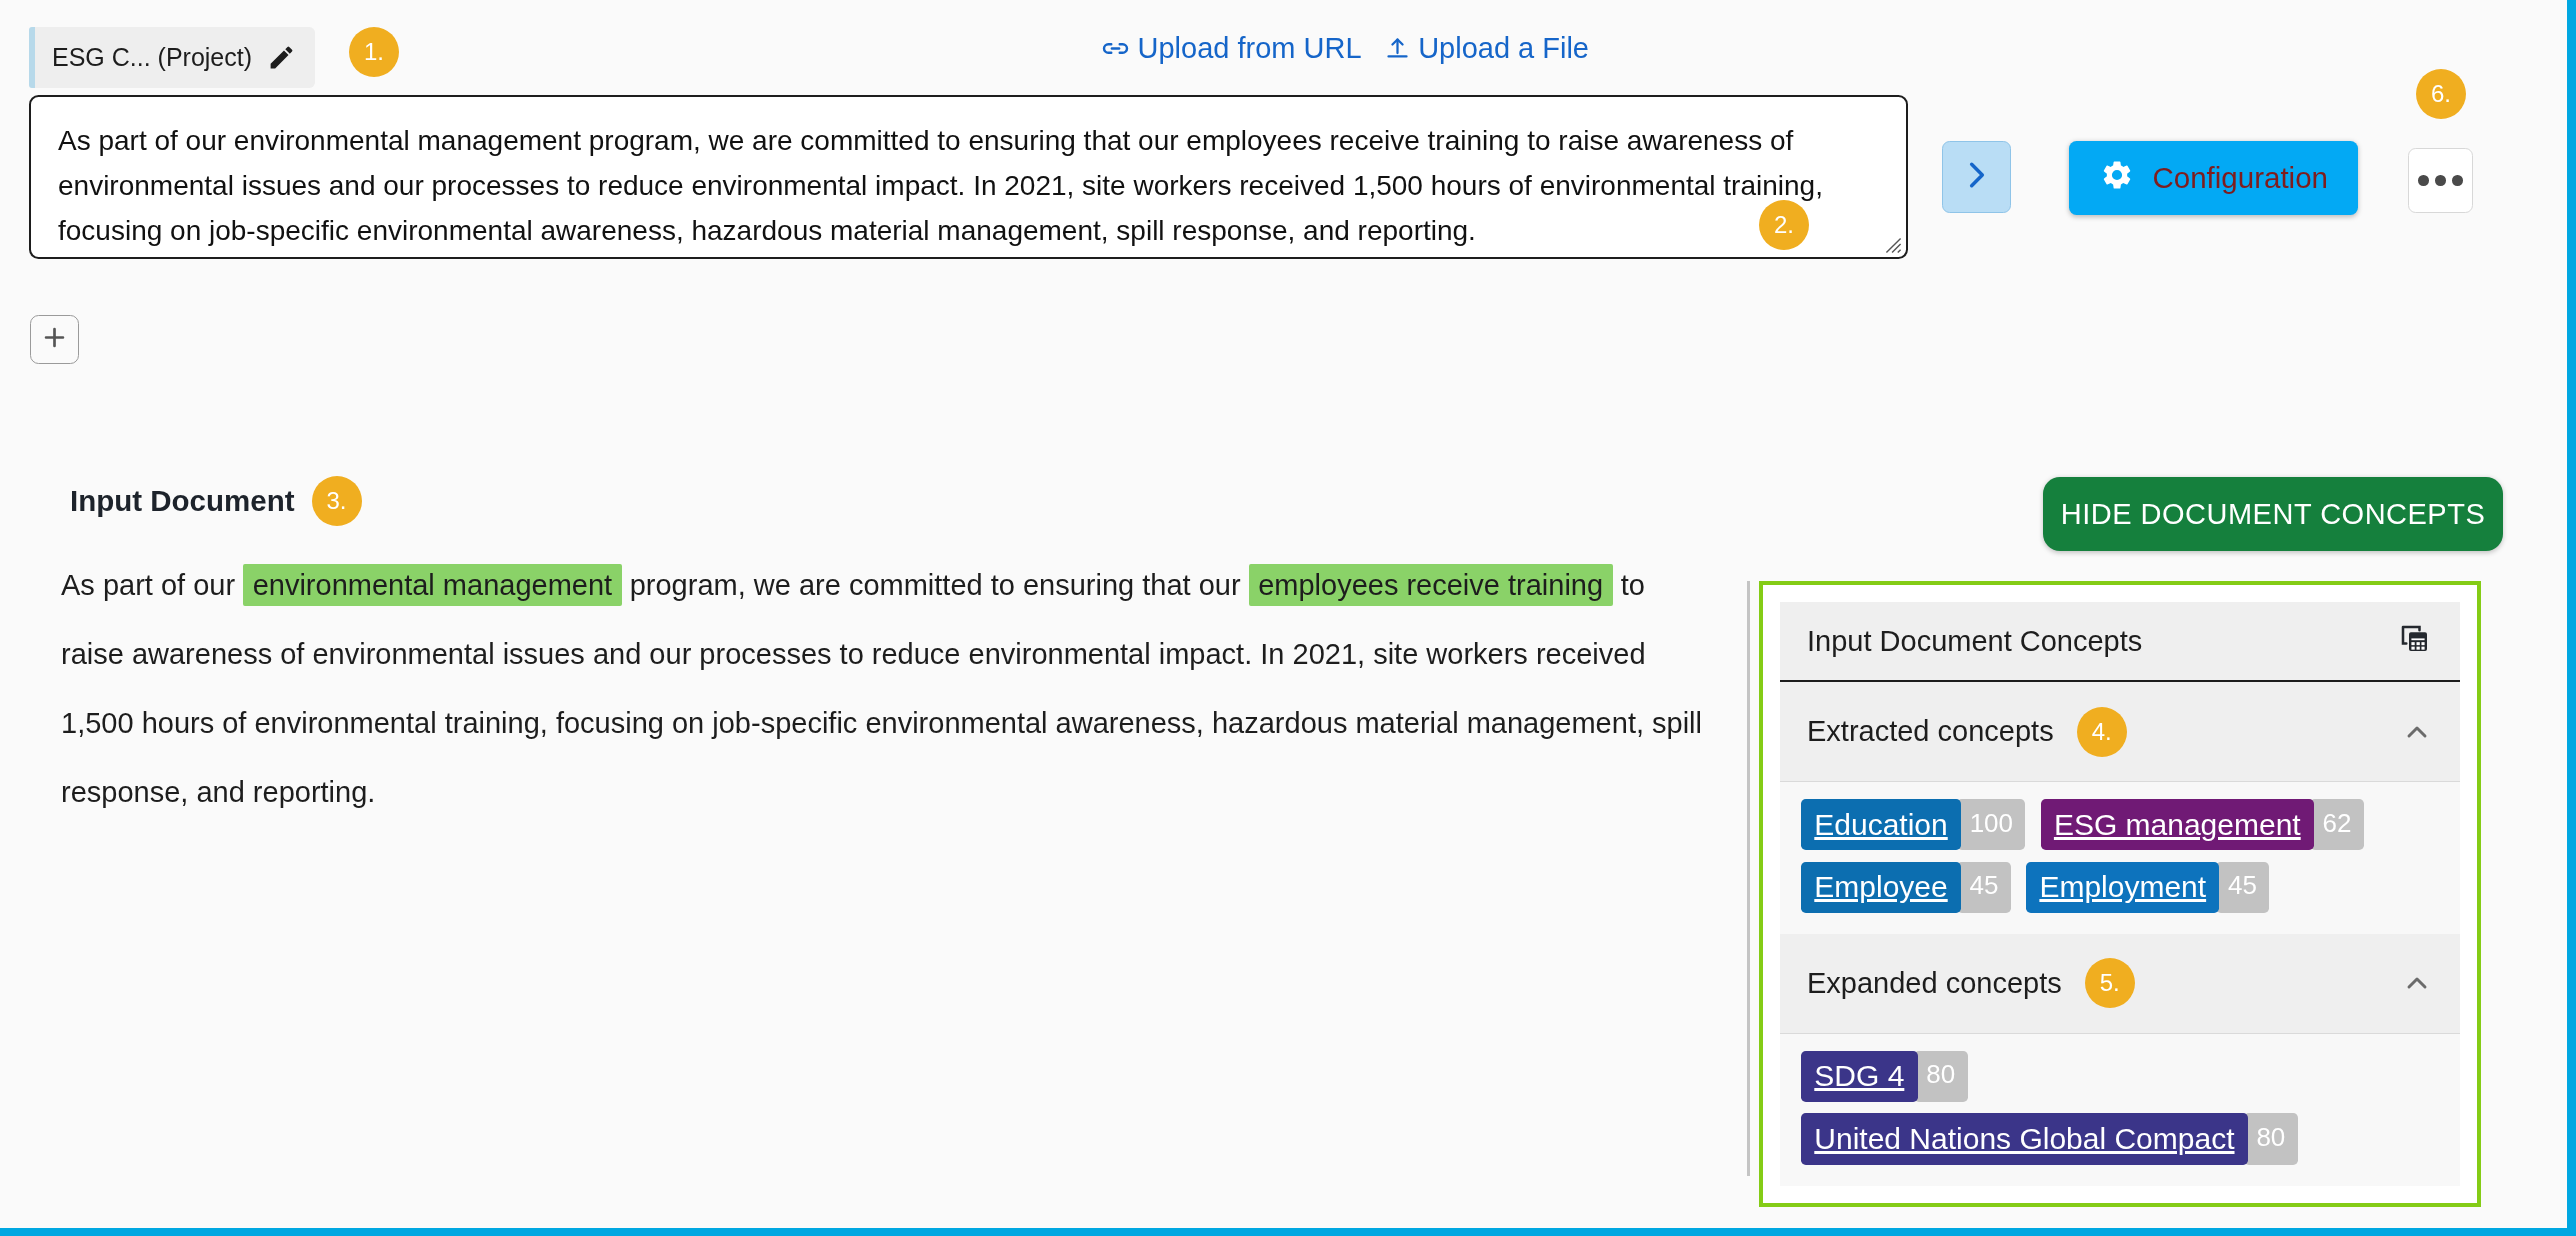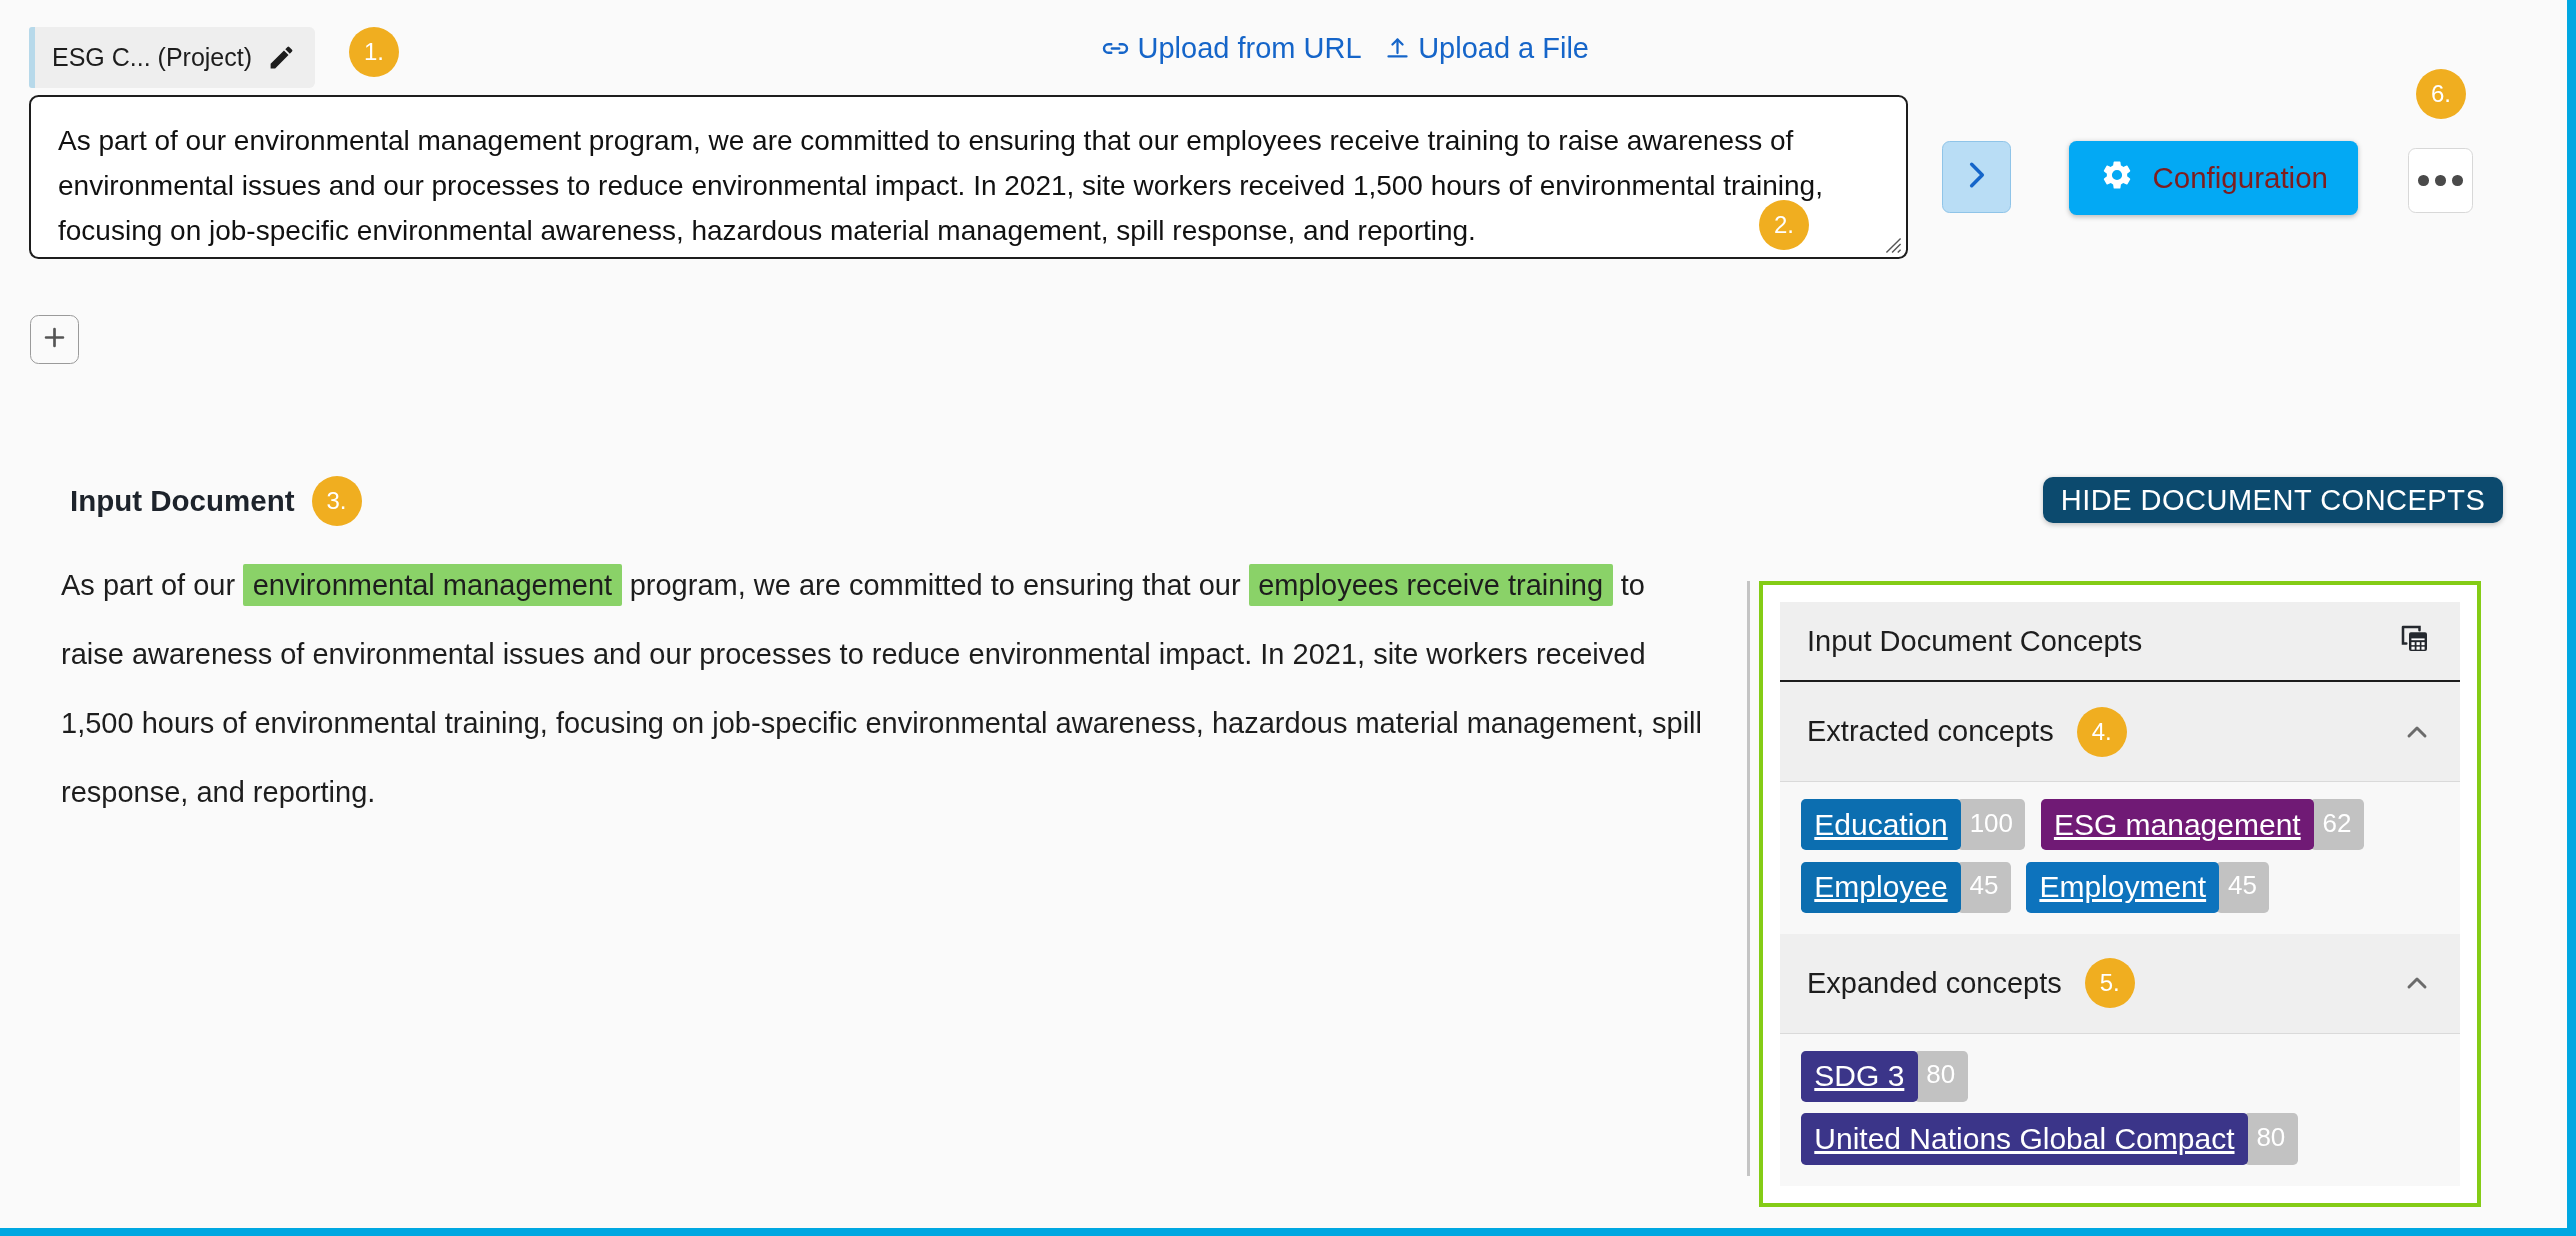--- a/index.html
+++ b/index.html
@@ -135,24 +135,24 @@
     left: 70px; top: 476px;
     display: flex; align-items: center; gap: 17px;
   }
   .doc-title .t {
     font-size: 29.5px; font-weight: bold; color: #1d232b; text-align: right;
   }
 
   .hide-btn {
     position: absolute;
     left: 2043px; top: 477px;
-    width: 460px; height: 46px;
-    background: #0c4a6e;
+    width: 460px; height: 74px;
+    background: #15803d;
     color: #fff;
-    border: none; border-radius: 10px;
+    border: none; border-radius: 17px;
     font-size: 29px; letter-spacing: 0.5px;
     box-shadow: 0 1.9px 4.8px rgba(0,0,0,.22);
     cursor: pointer;
     font-family: "Liberation Sans", sans-serif;
   }
 
   
   .doc-body {
     position: absolute;
     left: 61px; top: 551px;
@@ -390,21 +390,21 @@
           <span class="marker" style="margin-left: 23px;">5.</span>
           <span class="sp"></span>
           <span>
             <svg class="chev" viewBox="0 0 24 24" fill="none" stroke="#6b6b6b" stroke-width="2.2" stroke-linecap="round" stroke-linejoin="round">
               <path d="M6 15l6-6 6 6"></path>
             </svg>
           </span>
         </div>
         <div class="tag-area">
           <div class="tag">
-            <span class="name" style="background: rgb(59, 53, 137);">SDG 3</span>
+            <span class="name" style="background: rgb(59, 53, 137);">SDG 4</span>
             <span class="score">80</span>
           </div>
           <div class="tag">
             <span class="name" style="background: rgb(59, 53, 137);">United Nations Global Compact</span>
             <span class="score">80</span>
           </div>
         </div>
       </div>
   </div>
 

